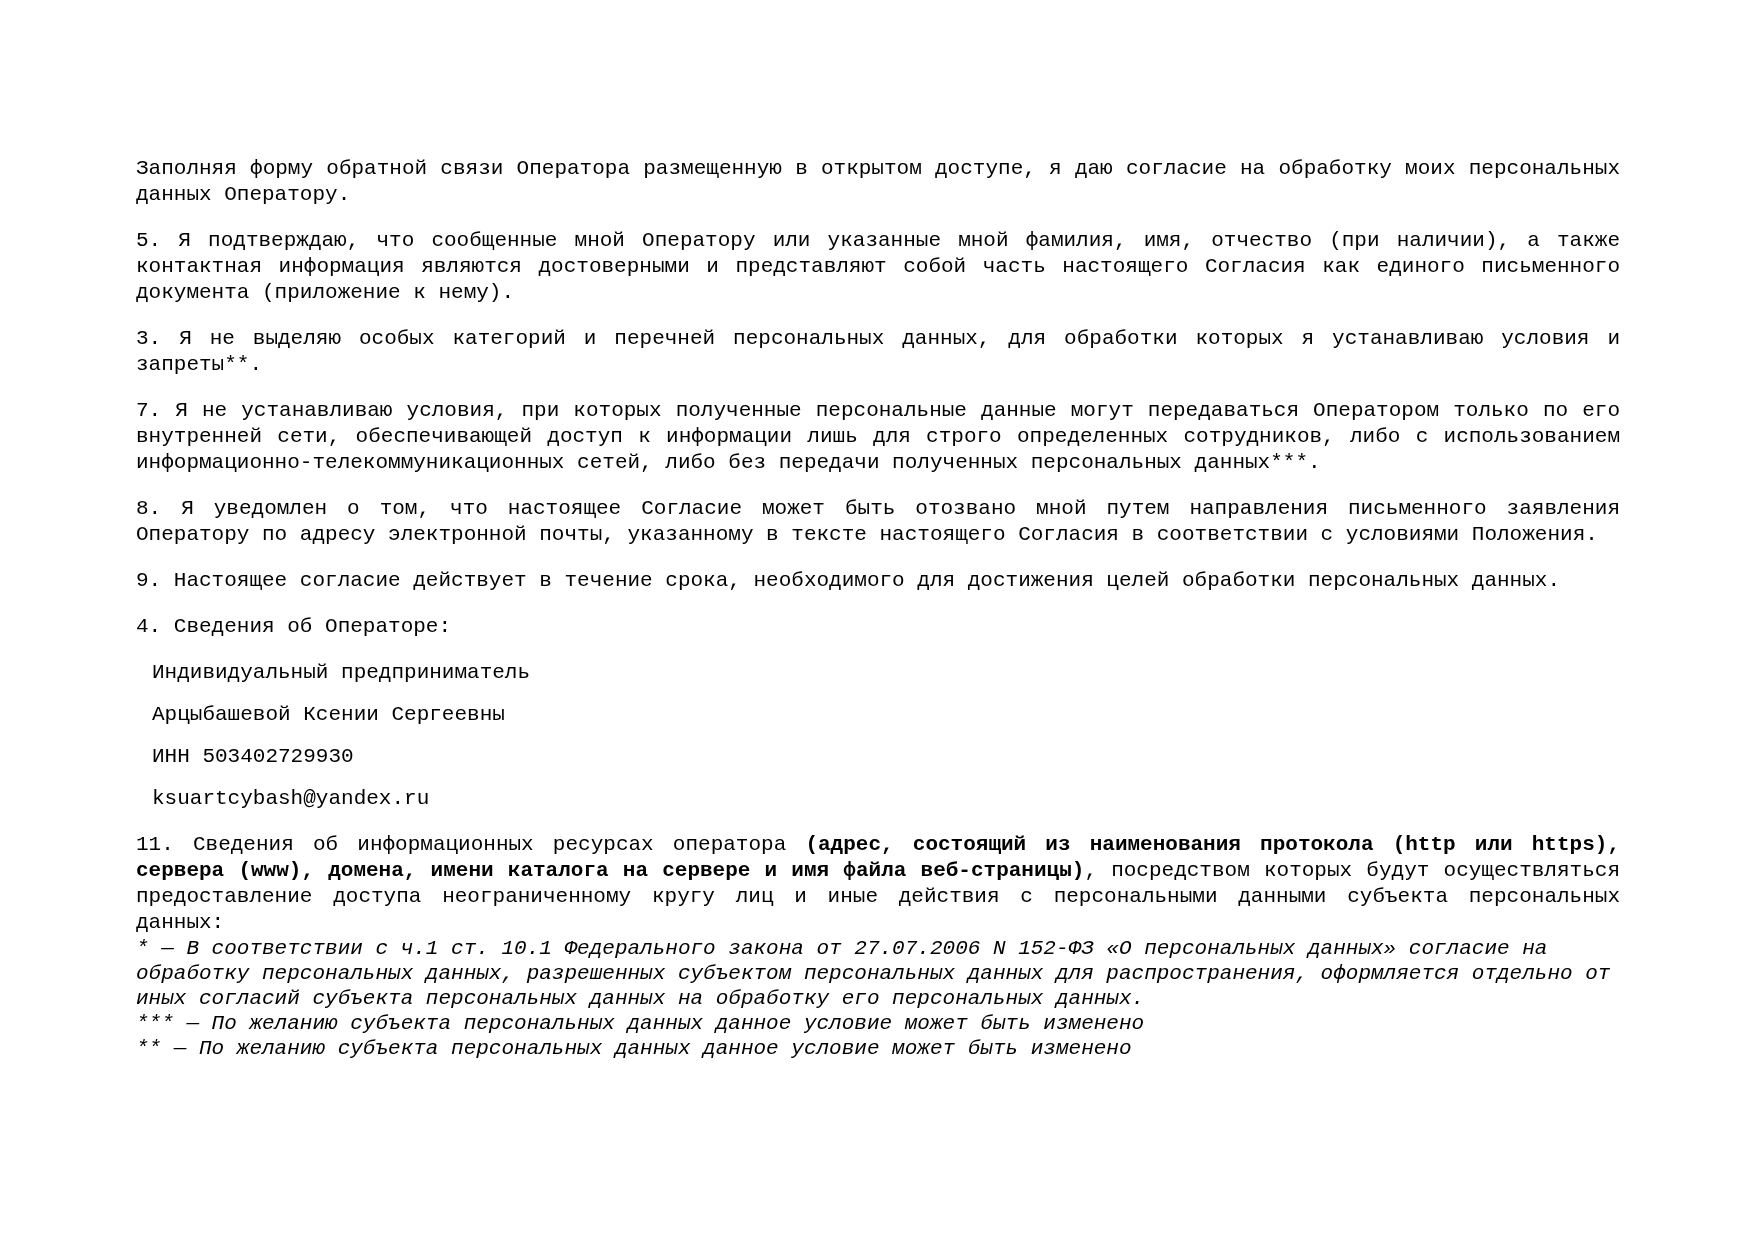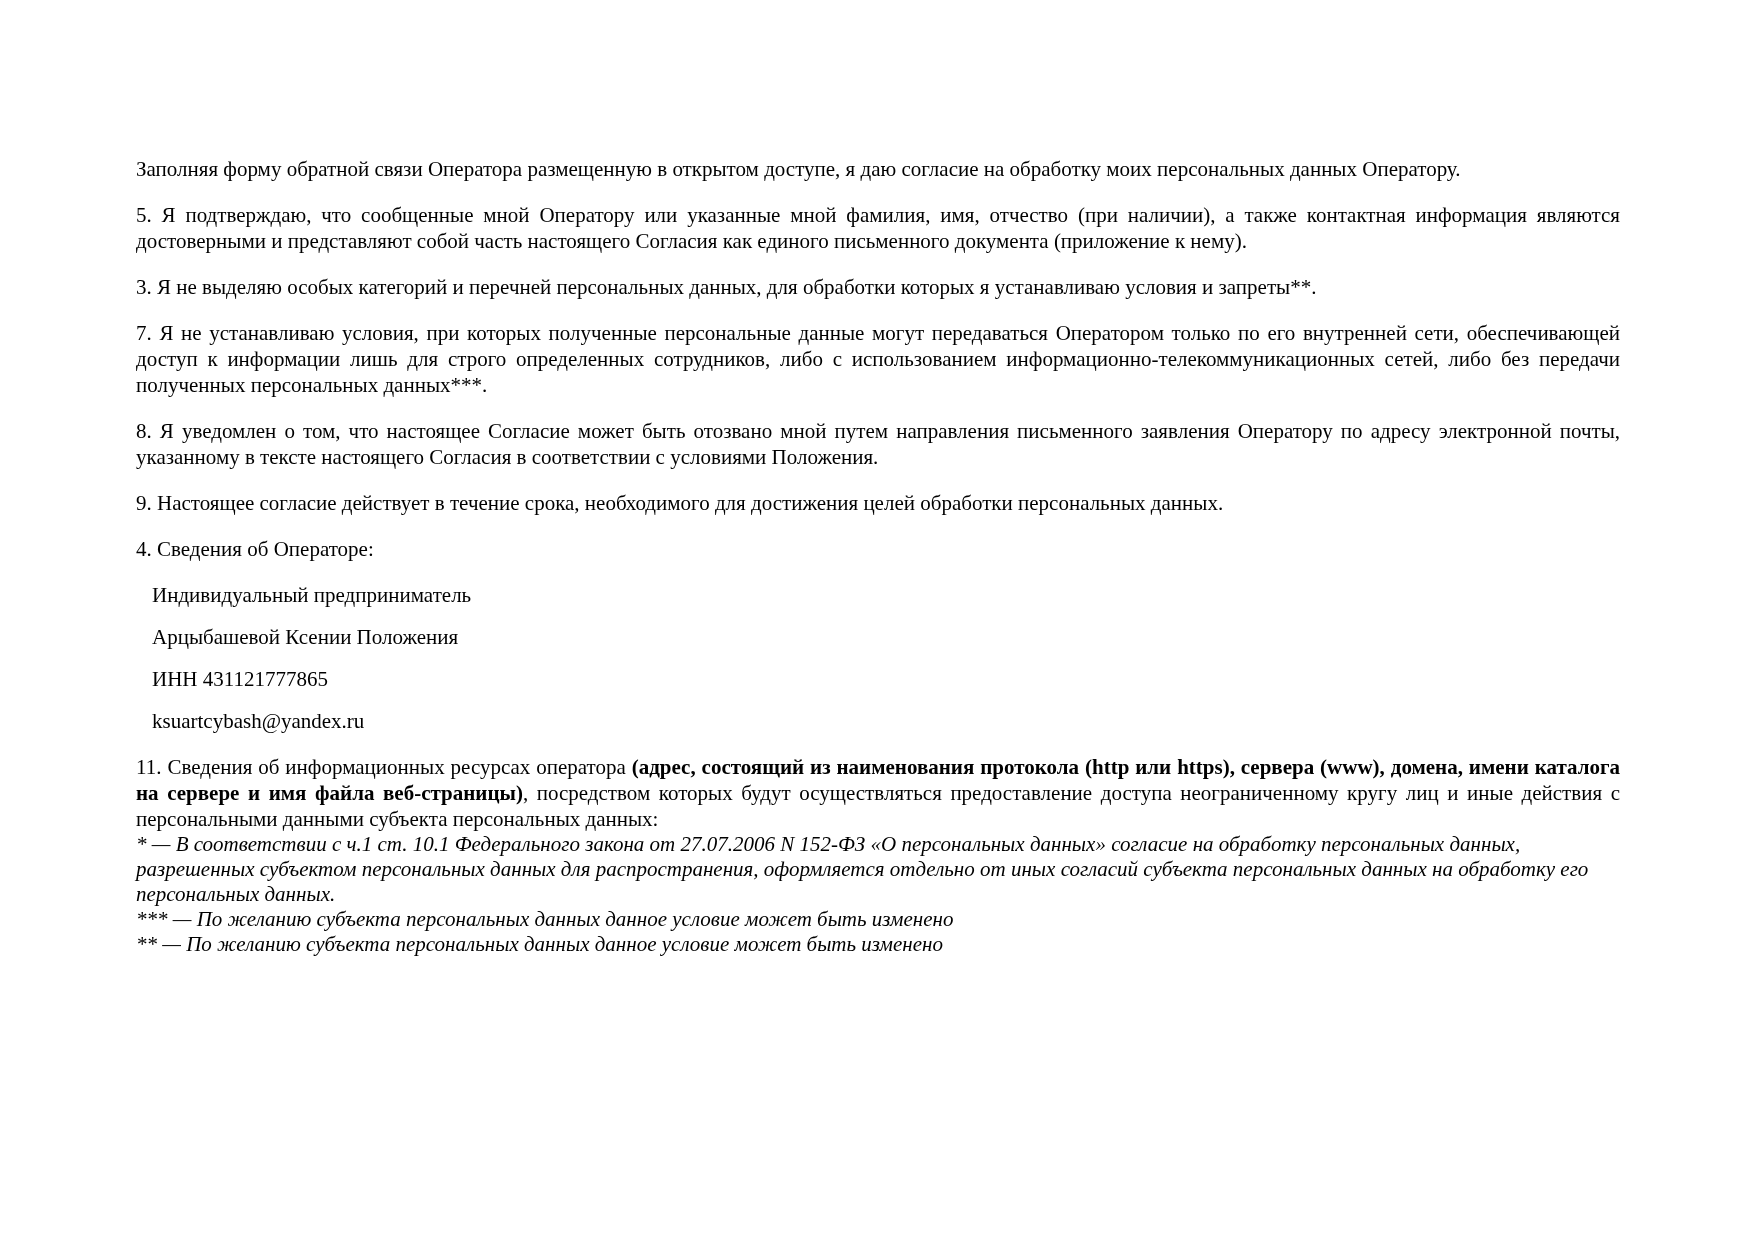--- a/index.html
+++ b/index.html
@@ -9,21 +9,21 @@
     width: 1755px;
     height: 1242px;
     overflow: hidden;
   }
   .page {
     position: relative;
     width: 1755px;
     height: 1242px;
     background: #ffffff;
     color: #000000;
-    font-family: Liberation Serif, serif;
+    font-family: Liberation Mono, monospace;
   }
   .content {
     position: absolute;
     left: 136px;
     top: 156px;
     width: 1484px;
   }
   .para {
     margin: 0 0 20px 0;
     font-size: 21px;
@@ -69,22 +69,22 @@
     <p class="para">7. Я не устанавливаю условия, при которых полученные персональные данные могут передаваться Оператором только по&nbsp;его внутренней сети, обеспечивающей доступ к&nbsp;информации лишь для строго определенных сотрудников, либо с&nbsp;использованием информационно-телекоммуникационных сетей, либо без передачи полученных персональных данных***.</p>
 
     <p class="para">8. Я&nbsp;уведомлен о&nbsp;том, что настоящее Согласие может быть отозвано мной путем направления письменного заявления Оператору по&nbsp;адресу электронной почты, указанному в тексте настоящего Согласия в соответствии с условиями Положения.</p>
 
     <p class="para">9. Настоящее согласие действует в течение срока, необходимого для достижения целей обработки персональных данных.</p>
 
     <p class="para">4. Сведения об Операторе:</p>
 
     <div class="operator-block">
       <p class="op-line">Индивидуальный предприниматель</p>
-      <p class="op-line">Арцыбашевой Ксении Положения</p>
-      <p class="op-line">ИНН 431121777865</p>
+      <p class="op-line">Арцыбашевой Ксении Сергеевны</p>
+      <p class="op-line">ИНН 503402729930</p>
       <p class="op-line">ksuartcybash@yandex.ru</p>
     </div>
 
     <p class="para tight"><span>11. Сведения об информационных ресурсах оператора </span><b class="inline-bold">(адрес, состоящий из наименования протокола (http или https), сервера (www), домена, имени каталога на сервере и имя файла веб-страницы)</b><span>, посредством которых будут осуществляться предоставление доступа неограниченному кругу лиц и иные действия с персональными данными субъекта персональных данных:</span></p>
 
     <div class="footnotes">
       <p class="footnote">* — В соответствии с ч.1 ст. 10.1 Федерального закона от 27.07.2006 N 152-ФЗ «О персональных данных» согласие на обработку персональных данных, разрешенных субъектом персональных данных для распространения, оформляется отдельно от иных согласий субъекта персональных данных на обработку его персональных данных.</p>
       <p class="footnote">*** — По желанию субъекта персональных данных данное условие может быть изменено</p>
       <p class="footnote">** — По желанию субъекта персональных данных данное условие может быть изменено</p>
     </div>

